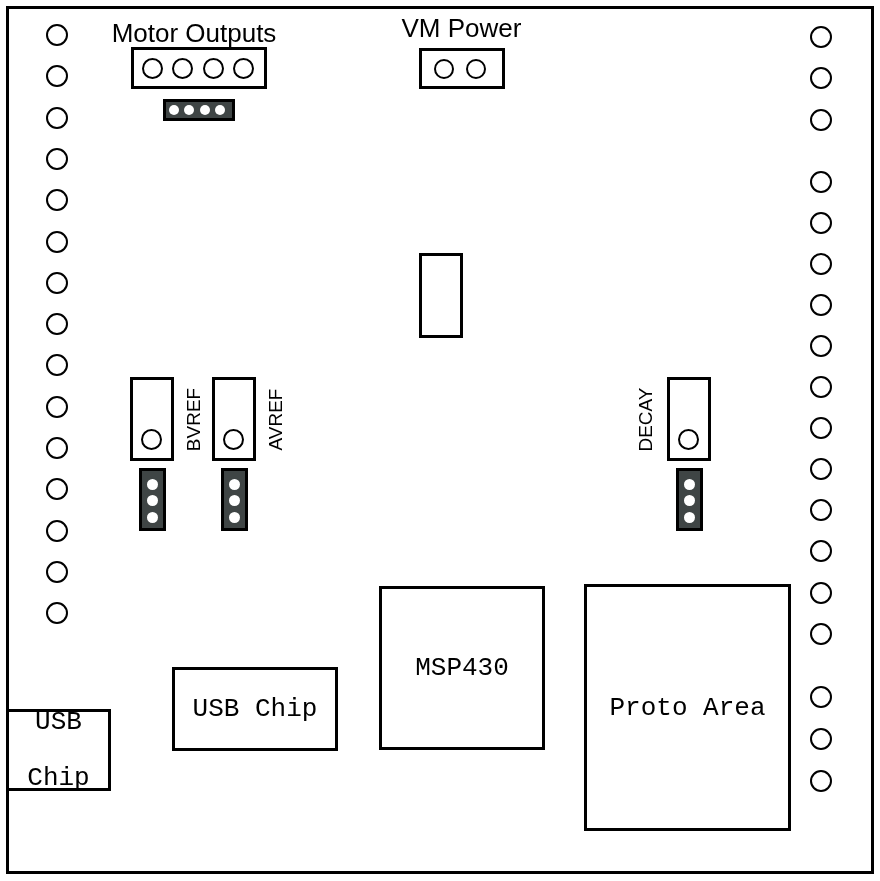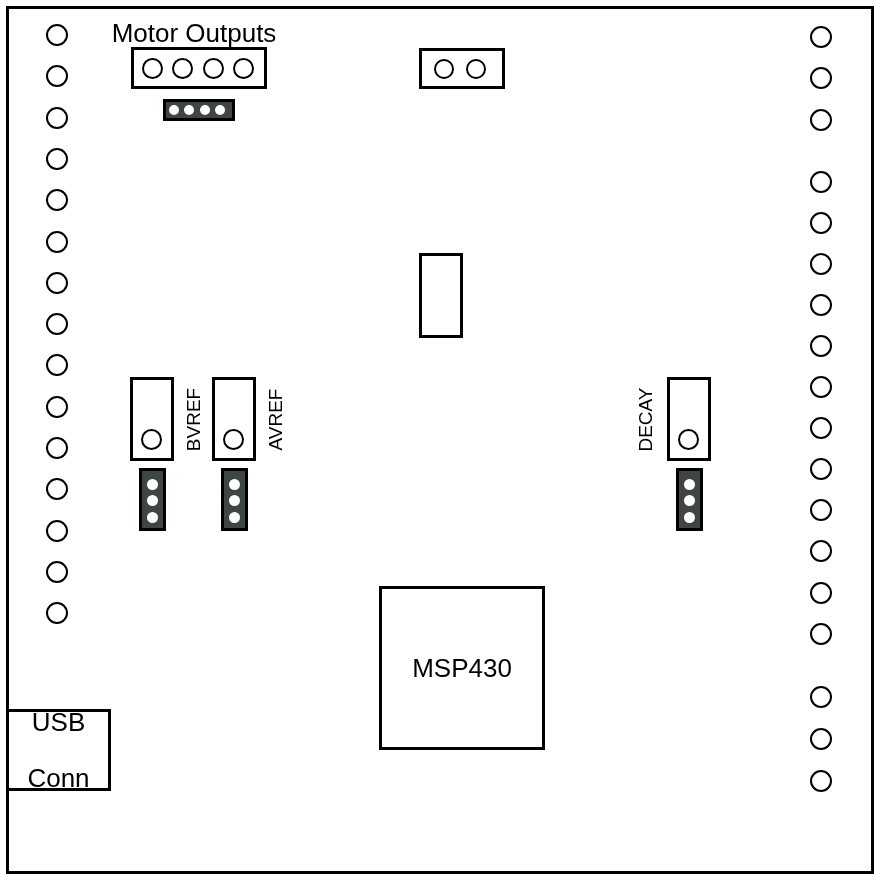--- a/index.html
+++ b/index.html
@@ -51,20 +51,21 @@
   .vlabel{
     width:90px;height:21px;
     font-size:19px;line-height:21px;
     text-align:center;
     transform:rotate(-90deg);
     white-space:nowrap;
   }
   .flex-center{
     display:flex;align-items:center;justify-content:center;
     font-size:26px;
+    font-family:Liberation Mono, monospace;
   }
   .flex-col{flex-direction:column;line-height:33px;}
   
   .motor-label{left:99px;top:18px;width:190px;}
   .motor-box{left:131px;top:47px;width:136px;height:42px;}
   .motor-jumper{left:163px;top:99px;width:72px;height:22px;}
   .vm-label{left:381px;top:13px;width:161px;}
   .vm-box{left:419px;top:48px;width:86px;height:41px;}
   .drv-box{left:419px;top:253px;width:44px;height:85px;}
   .drv-label{left:380px;top:342px;width:122px;}
@@ -86,46 +87,53 @@
 <body>
 
 <div class="canvas">
 
   <div class="abs border-rect"></div>
 
   <div class="abs label motor-label">Motor Outputs</div>
   <div class="abs box motor-box"></div>
   <div class="abs jumper-block motor-jumper"></div>
 
+  <div class="abs label vm-label">VM Power</div>
   <div class="abs box vm-box"></div>
 
   <div class="abs box drv-box"></div>
 
   <div class="abs box bvref-box"></div>
   <div class="abs vlabel bvref-label">BVREF</div>
   <div class="abs jumper-block bvref-header"></div>
 
   <div class="abs box avref-box"></div>
   <div class="abs vlabel avref-label">AVREF</div>
   <div class="abs jumper-block avref-header"></div>
 
   <div class="abs box decay-box"></div>
   <div class="abs vlabel decay-label">DECAY</div>
   <div class="abs jumper-block decay-header"></div>
 
   <div class="abs box flex-center flex-col usbconn-box">
     <div>USB</div>
-    <div>Conn</div>
+    <div>Chip</div>
   </div>
 
+  <div class="abs box flex-center usbchip-box">
+    <span>USB Chip</span>
+  </div>
 
   <div class="abs box flex-center msp-box">
     <span>MSP430</span>
   </div>
 
+  <div class="abs box flex-center proto-box">
+    <span>Proto Area</span>
+  </div>
 
 <div class="hole" style="left: 46px; top: 24px; width: 22px; height: 22px;"></div>
     <div class="hole" style="left: 46px; top: 65.3px; width: 22px; height: 22px;"></div>
     <div class="hole" style="left: 46px; top: 106.6px; width: 22px; height: 22px;"></div>
     <div class="hole" style="left: 46px; top: 147.9px; width: 22px; height: 22px;"></div>
     <div class="hole" style="left: 46px; top: 189.2px; width: 22px; height: 22px;"></div>
     <div class="hole" style="left: 46px; top: 230.5px; width: 22px; height: 22px;"></div>
     <div class="hole" style="left: 46px; top: 271.8px; width: 22px; height: 22px;"></div>
     <div class="hole" style="left: 46px; top: 313.1px; width: 22px; height: 22px;"></div>
     <div class="hole" style="left: 46px; top: 354.4px; width: 22px; height: 22px;"></div>

